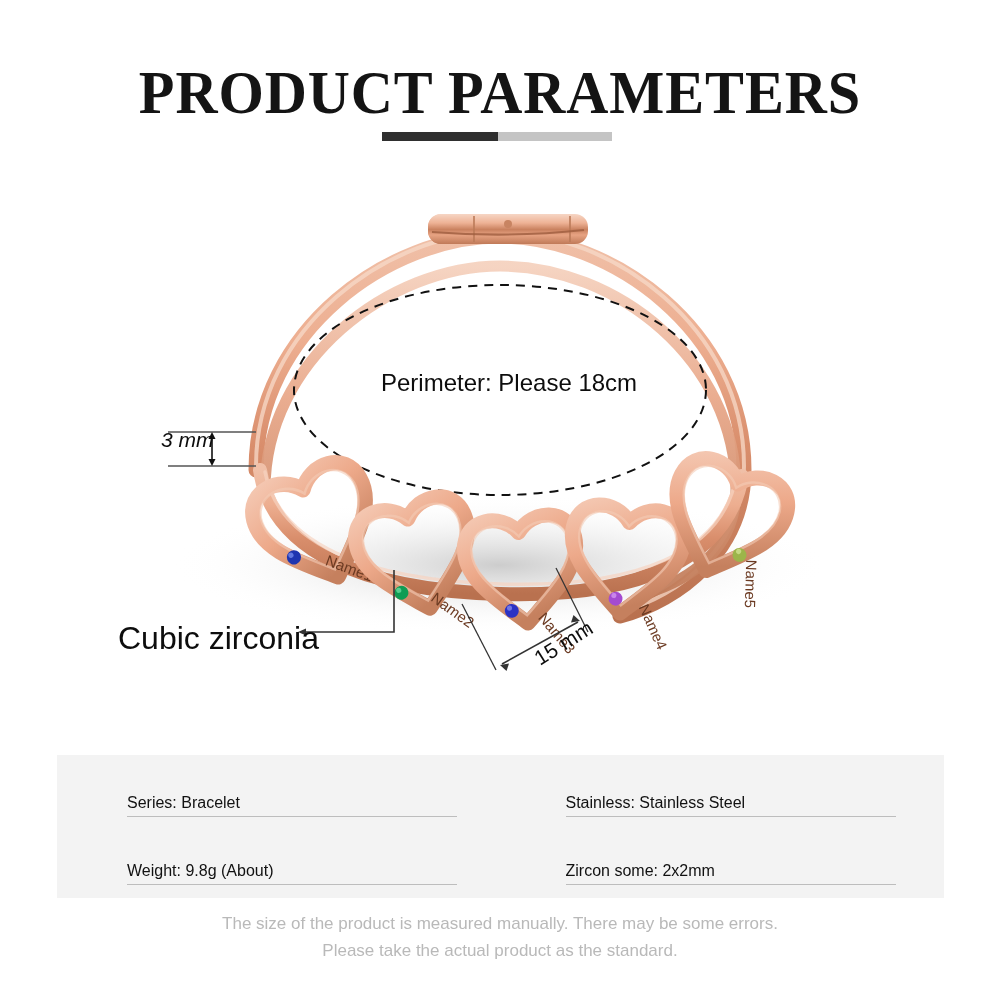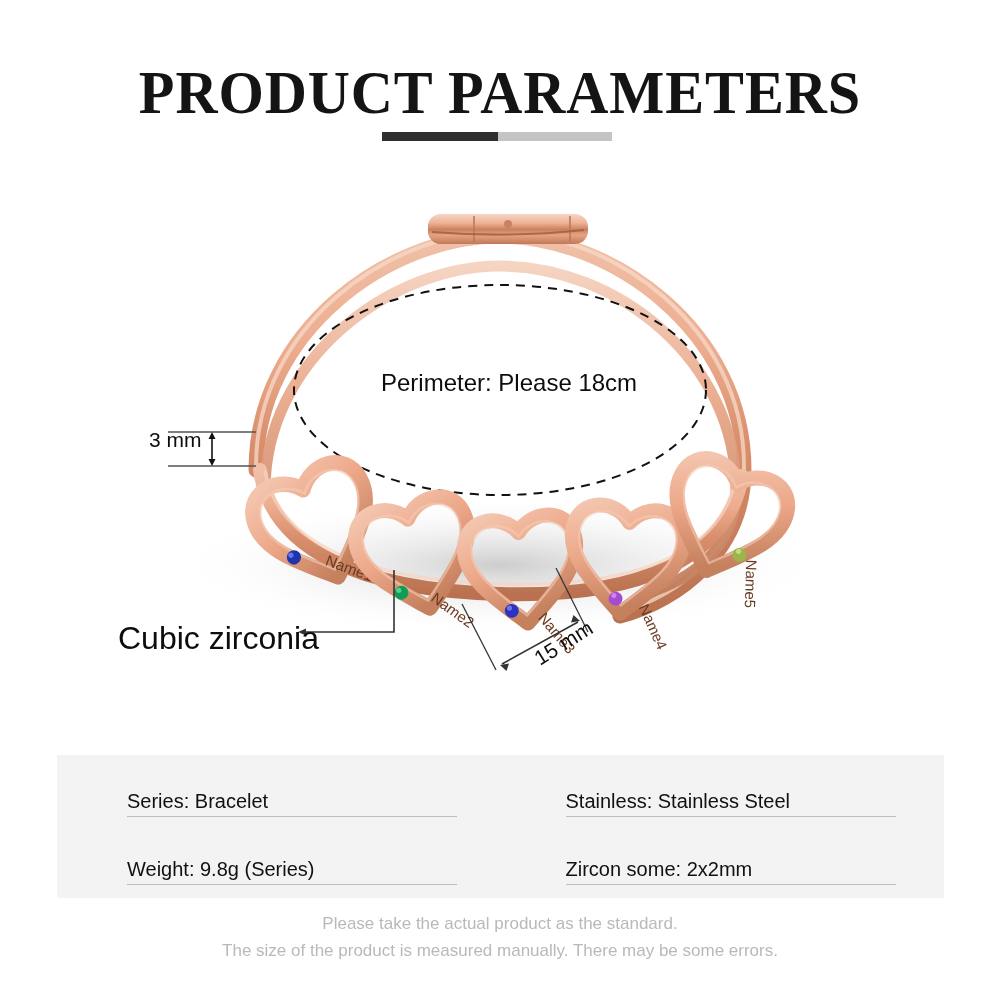--- a/index.html
+++ b/index.html
@@ -36,21 +36,21 @@
   .product svg{display:block;width:880px;height:560px;}
 
   
   .callout{
     position:absolute;
     font-family:"Liberation Sans", sans-serif;
     color:#0d0d0d;
     white-space:nowrap;
   }
   #perimeter-label{left:381px;top:369px;font-size:24px;}
-  #mm3-label{left:149px;top:428px;font-size:21px;}
+  #mm3-label{left:161px;top:428px;font-size:21px;font-style:italic;}
   #cz-label{left:118px;top:620px;font-size:32px;text-align:center;}
   #mm15-label{
     left:530px;top:650px;font-size:21px;
     transform:rotate(-32deg);transform-origin:left top;
   }
 
   
   .spec-panel{
     position:absolute;left:57px;top:755px;
     width:887px;height:143px;
@@ -66,21 +66,21 @@
   .spec-row{
     height:48px;
     display:flex;align-items:flex-end;
     border-bottom:1px solid #bdbdbd;
     width:330px;
     padding-bottom:5px;
     box-sizing:border-box;
   }
   .spec-row:first-child{margin-bottom:20px;}
   .spec-row span{
-    font-size:20px;color:#111111;line-height:1;
+    font-size:16px;color:#111111;line-height:1;
   }
 
   
   .footer{
     position:absolute;left:0;top:910px;width:1000px;
     text-align:center;color:#b9b9b9;
     font-size:17px;line-height:27px;
   }
 </style>
 </head>
@@ -227,31 +227,31 @@
   <div class="callout" id="mm3-label">3 mm</div>
   <div class="callout" id="cz-label">Cubic zirconia</div>
   <div class="callout" id="mm15-label">15 mm</div>
 
   <div class="spec-panel">
     <div class="spec-col left">
       <div class="spec-row">
         <span>Series: Bracelet</span>
       </div>
       <div class="spec-row">
-        <span>Weight: 9.8g (Series)</span>
+        <span>Weight: 9.8g (About)</span>
       </div>
     </div>
     <div class="spec-col right">
       <div class="spec-row">
         <span>Stainless: Stainless Steel</span>
       </div>
       <div class="spec-row">
         <span>Zircon some: 2x2mm</span>
       </div>
     </div>
   </div>
 
   <div class="footer">
+    <div>The size of the product is measured manually. There may be some errors.</div>
     <div>Please take the actual product as the standard.</div>
-    <div>The size of the product is measured manually. There may be some errors.</div>
   </div>
 
 </div>
 
 </body></html>

